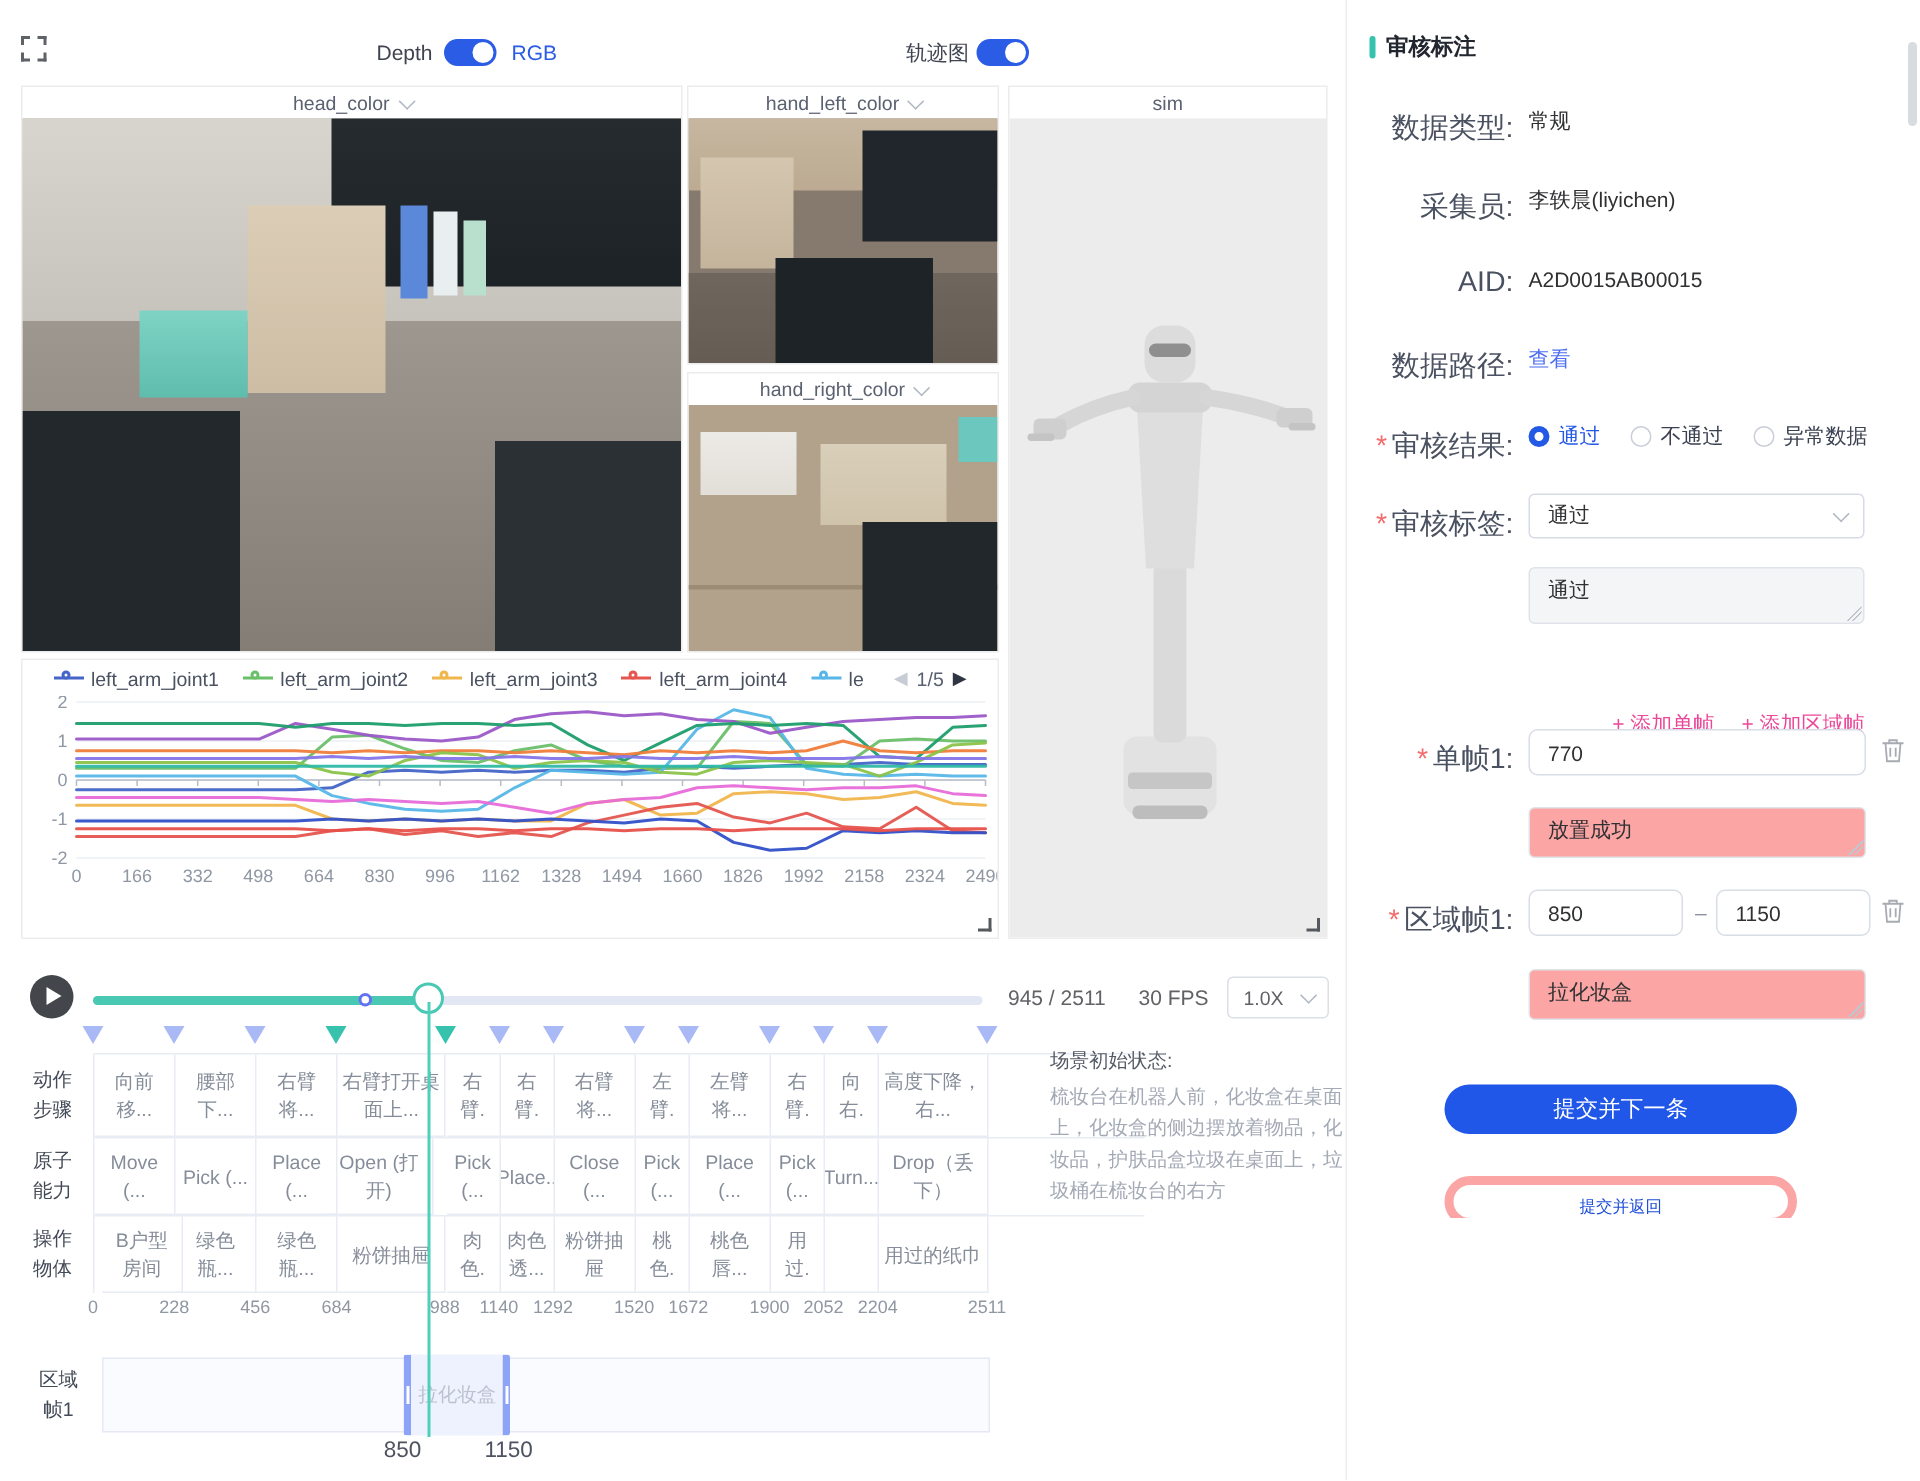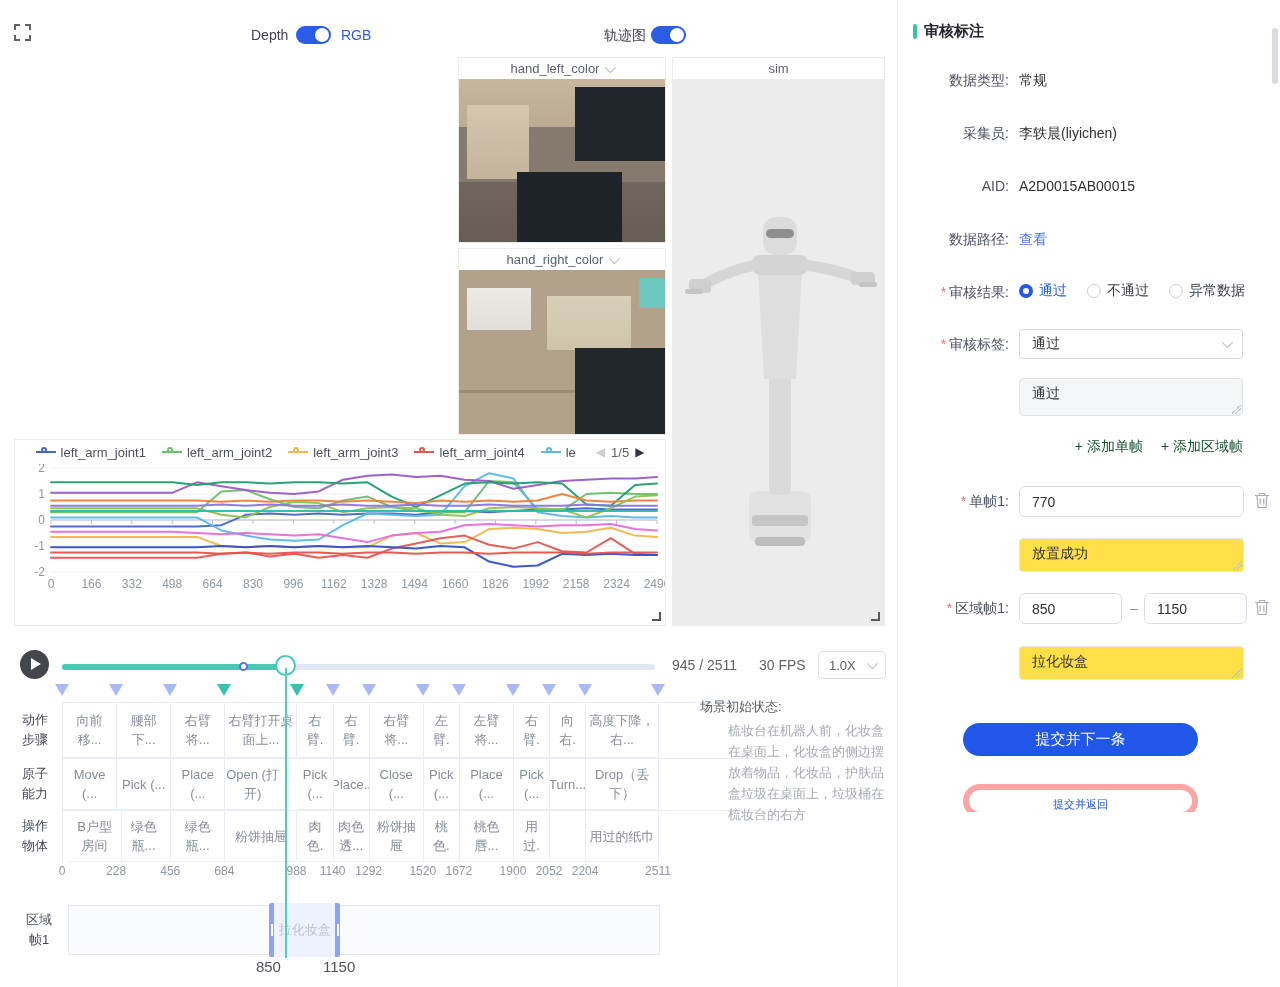--- a/index.html
+++ b/index.html
@@ -101,59 +101,59 @@
                font-size:13px; color:#434a57; line-height:20px; }
   .grid { position:absolute; left:62px; width:701px; border-left:1px solid #e8ecf4; border-top:1px solid #e8ecf4; }
   .cell { position:absolute; top:0; height:100%; border-right:1px solid #e8ecf4; border-bottom:1px solid #e8ecf4;
           display:flex; align-items:center; justify-content:center; text-align:center;
           font-size:13px; color:#868d9a; line-height:19px; padding:2px 3px; overflow:hidden; }
   .tick-label { position:absolute; top:864px; transform:translateX(-50%); font-size:12px; color:#8f97a3; }
 
   
   .scene { left:700px; top:698px; width:196px; }
   .scene-label { font-size:13px; color:#555b66; margin-bottom:4px; }
-  .scene-text { font-size:13px; color:#a3a9b5; line-height:21px;margin-left:28px; }
+  .scene-text { font-size:13px; color:#a3a9b5; line-height:21px; }
 
   
   .region-label { position:absolute; left:22px; top:910px; width:34px; text-align:center;
                   font-size:13px; color:#434a57; line-height:20px; }
   .region-bar { left:68px; top:905px; width:592px; height:50px; background:#fafbff; border:1px solid #e4e9f5; }
   .region-hl { position:absolute; top:-3px; height:54px; background:#eef2fe;
                border-left:5px solid #8da3f7; border-right:5px solid #8da3f7; border-radius:2px;
                display:flex; align-items:center; justify-content:center;
                font-size:13px; color:#bcc2cf; cursor:ew-resize; }
   .region-hl::before, .region-hl::after { content:""; position:absolute; top:21px; width:2px; height:12px; background:#fff; }
   .region-hl::before { left:-3.5px; } .region-hl::after { right:-3.5px; }
   .region-num { position:absolute; top:958px; transform:translateX(-50%); font-size:15px; color:#4e5360; }
 
   
   .rp { left:897px; top:0; width:383px; height:987px; border-left:1px solid #ededf2; background:#fff; }
   .rp-scroll { position:absolute; left:0; top:0; width:100%; height:812px; overflow:hidden; }
   .rp-header { position:absolute; left:15px; top:22px; display:flex; align-items:center; gap:7px; }
   .rp-header .bar { width:4px; height:15px; background:#35c3ad; border-radius:2px; }
   .rp-header .txt { font-size:15px; font-weight:bold; color:#22262e; }
-  .rlab { position:absolute; left:0; width:111px; text-align:right; font-size:14px; color:#4a5160; }
+  .rlab { position:absolute; left:0; width:111px; text-align:right; font-size:19px; color:#4a5160; }
   .rlab .req { color:#f56c6c; margin-right:3px; }
   .rval { position:absolute; left:121px; font-size:14px; color:#303133; }
   .rlink { color:#4d6ef2; cursor:pointer; }
   .radio-row { position:absolute; left:121px; display:flex; gap:20px; }
   .radio { display:flex; align-items:center; gap:6px; cursor:pointer; font-size:14px; color:#3a4150; }
   .rdot { width:14px; height:14px; border-radius:50%; border:1px solid #c9ced8; background:#fff; }
   .radio.sel .rdot { border:4.5px solid #2459e6; }
   .radio.sel { color:#2459e6; }
   .sel-box { position:absolute; left:121px; width:224px; height:30px; border:1px solid #d6dbe4; border-radius:4px;
              display:flex; align-items:center; padding-left:12px; font-size:14px; color:#303133; cursor:pointer; background:#fff; }
   .sel-box .chev { position:absolute; right:12px; top:10px; }
   .ta { position:absolute; left:121px; width:225px; border:1px solid #dfe3ea; border-radius:4px;
-        font-size:14px; color:#303133; padding:6px 12px; background:#fde047; }
+        font-size:14px; color:#303133; padding:6px 12px; background:#fca5a5; }
   .ta.gray { background:#f4f5f7; width:224px; }
   .ta .rz { position:absolute; right:1px; bottom:1px; width:10px; height:10px;
             background:linear-gradient(135deg,transparent 0 50%,#c0c4cc 50% 57%,transparent 57% 68%,#c0c4cc 68% 75%,transparent 75%); }
   .add-links { position:absolute; left:0; width:345px; display:flex; justify-content:flex-end; gap:18px;
-               font-size:14px; color:#14532d; }
+               font-size:14px; color:#ec4899;margin-top:36px; }
   .add-links span { cursor:pointer; }
   .inp { position:absolute; height:31px; border:1px solid #d8dde6; border-radius:6px; background:#fff;
          display:flex; align-items:center; padding-left:12px; font-size:14px; color:#303133; }
   .dash { position:absolute; font-size:14px; color:#8a919f; }
   .trash { position:absolute; left:356px; width:16px; height:17px; cursor:pointer; }
   .btn-primary { position:absolute; left:65px; width:235px; height:33px; border-radius:17px; background:#2157e8;
                  color:#fff; font-size:15px; display:flex; align-items:center; justify-content:center; cursor:pointer; }
   .btn-secondary { position:absolute; left:65px; width:235px; height:34px; border-radius:17px; background:#fff;
                    border:6px solid #fca5a5; color:#1d4ed8; font-size:11px; display:flex; align-items:flex-start;
                    justify-content:center; padding-top:7px; cursor:pointer; }
@@ -173,20 +173,27 @@
   <div class="abs tb-label" style="left:251px;">Depth</div>
   <div class="abs toggle" style="left:296px;">
       <span class="knob"></span>
     </div>
   <div class="abs tb-label tb-rgb" style="left:341px;">RGB</div>
   <div class="abs tb-label" style="left:604px;">轨迹图</div>
   <div class="abs toggle" style="left:651px;">
       <span class="knob"></span>
     </div>
 
+  <div class="panel" style="left:14px; top:57px; width:441px; height:378px;">
+    <div class="cam-label">
+      <span>head_color</span>
+      <span class="chev"></span>
+    </div>
+    <div class="cam-img img-head"></div>
+  </div>
 
   <div class="panel" style="left:458px; top:57px; width:208px; height:186px;">
     <div class="cam-label">
       <span>hand_left_color</span>
       <span class="chev"></span>
     </div>
     <div class="cam-img img-handl"></div>
   </div>
 
   <div class="panel" style="left:458px; top:248px; width:208px; height:187px;">

